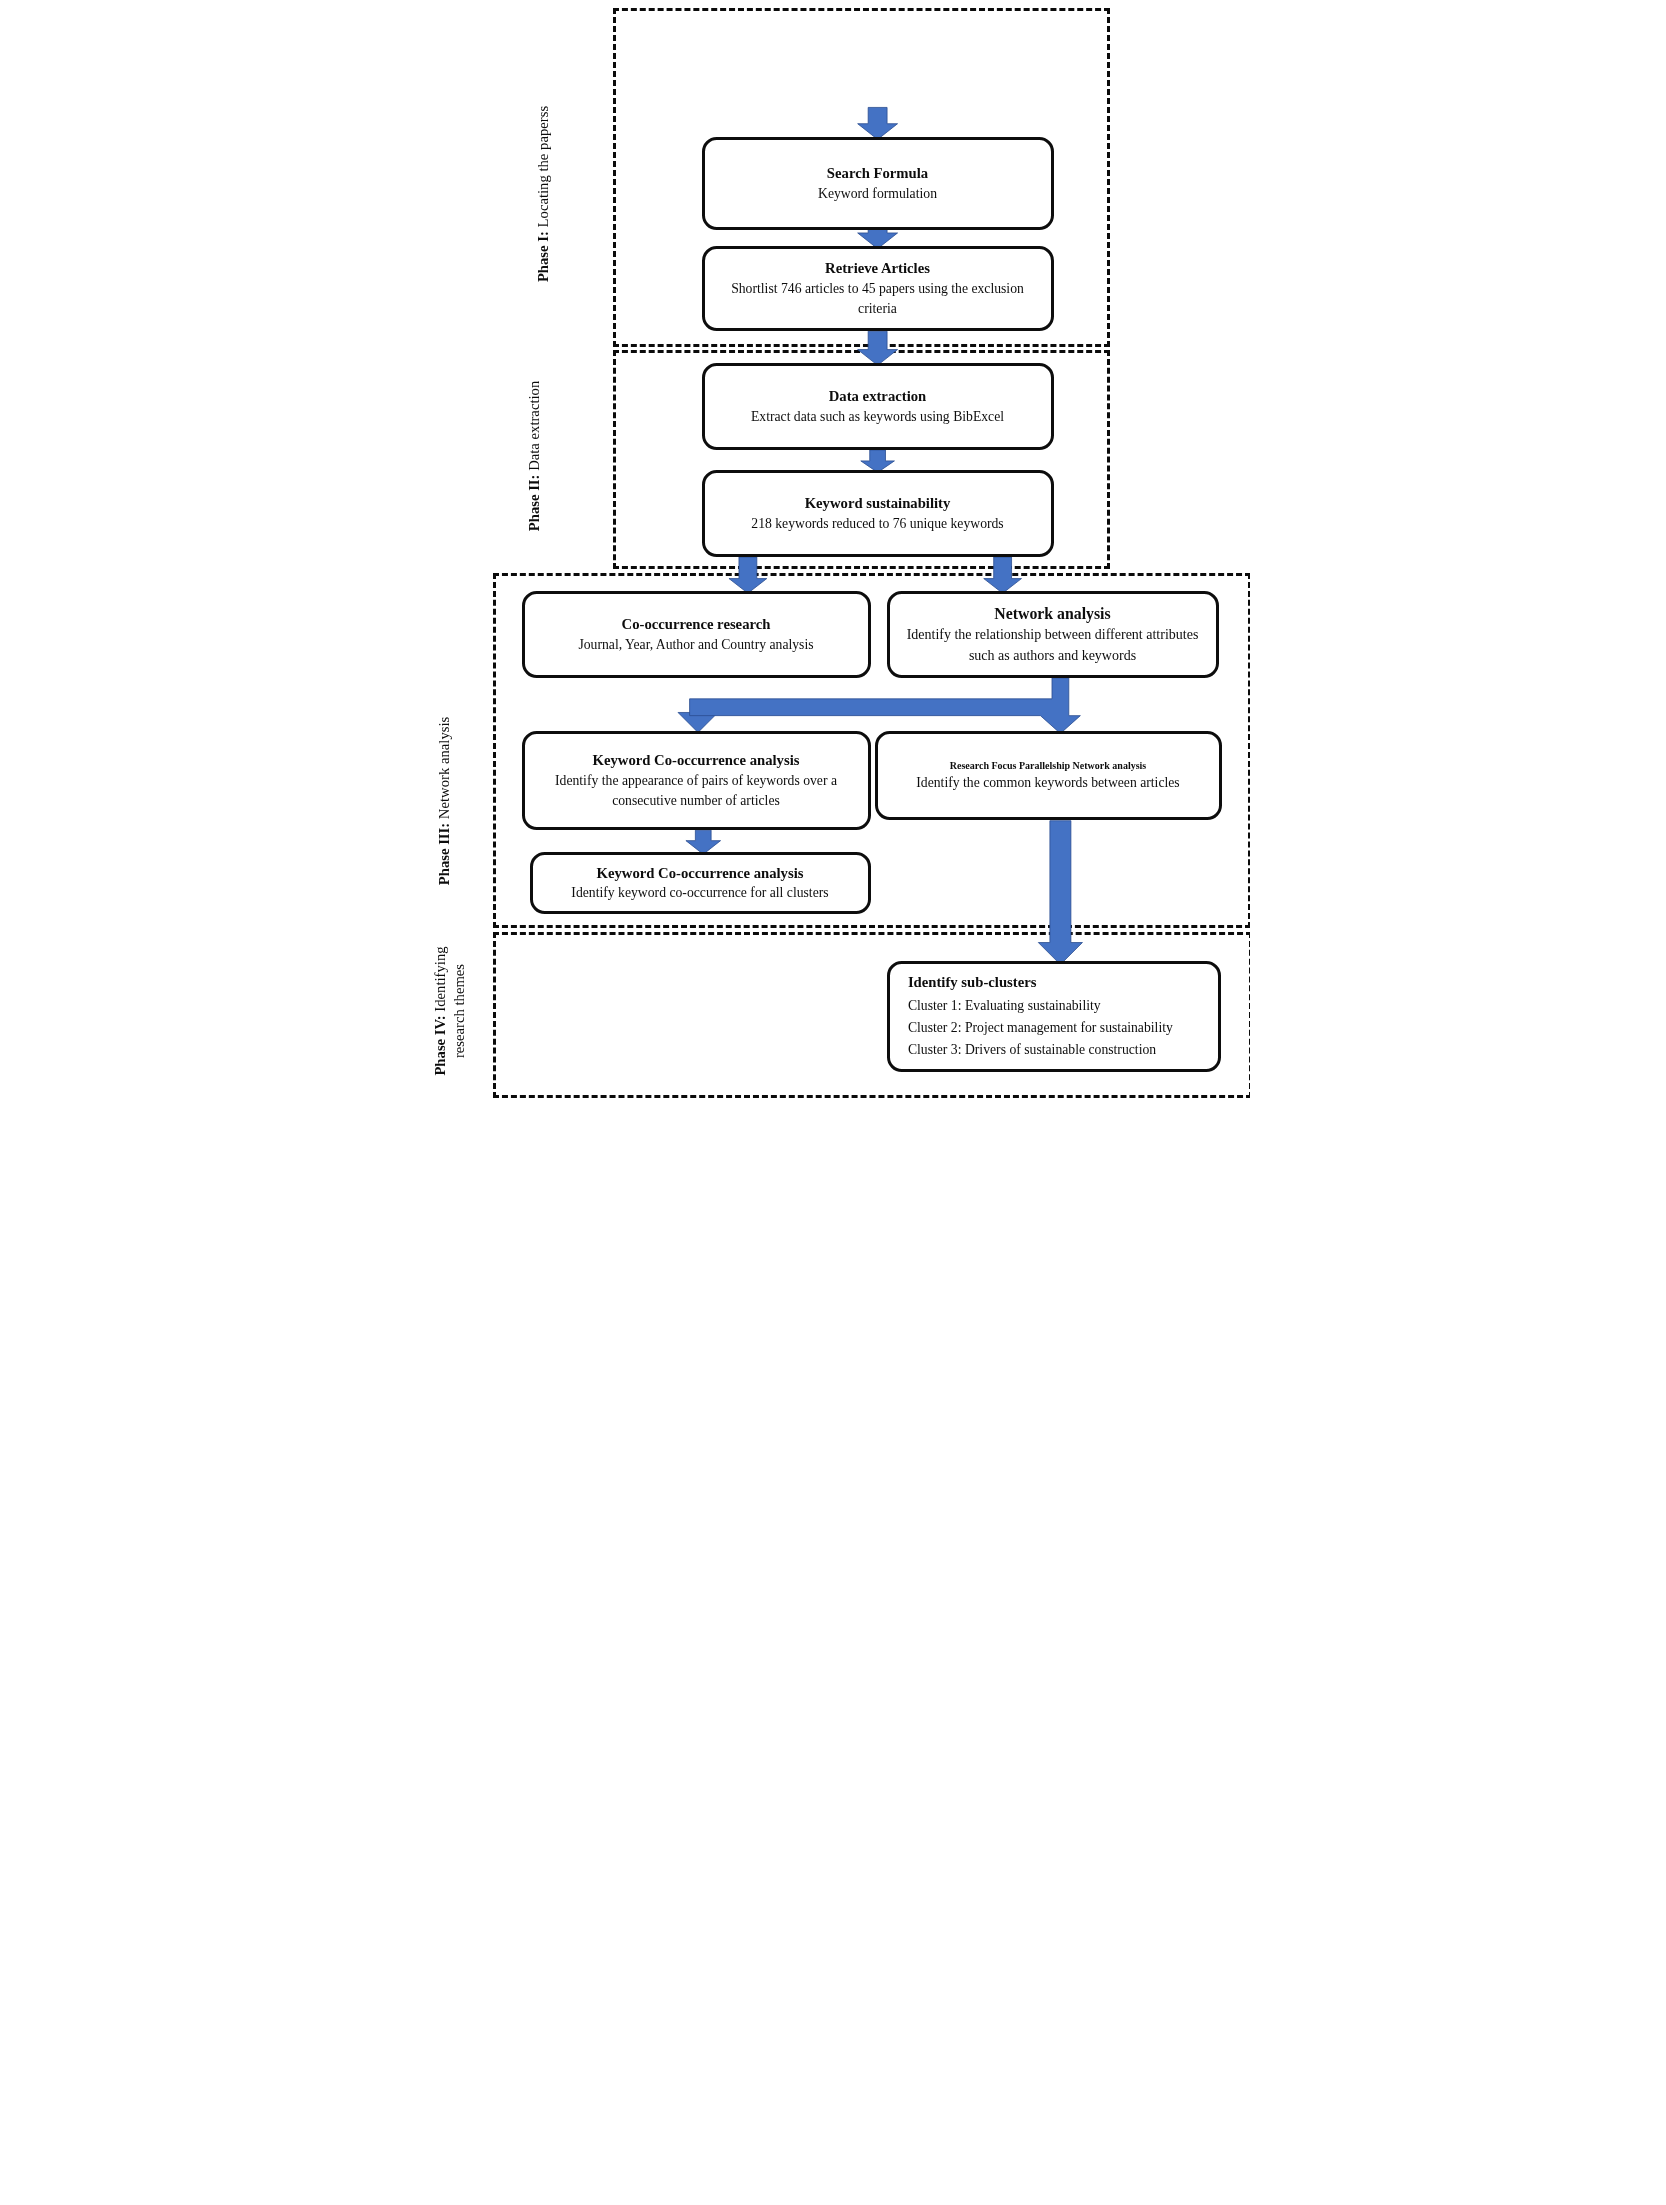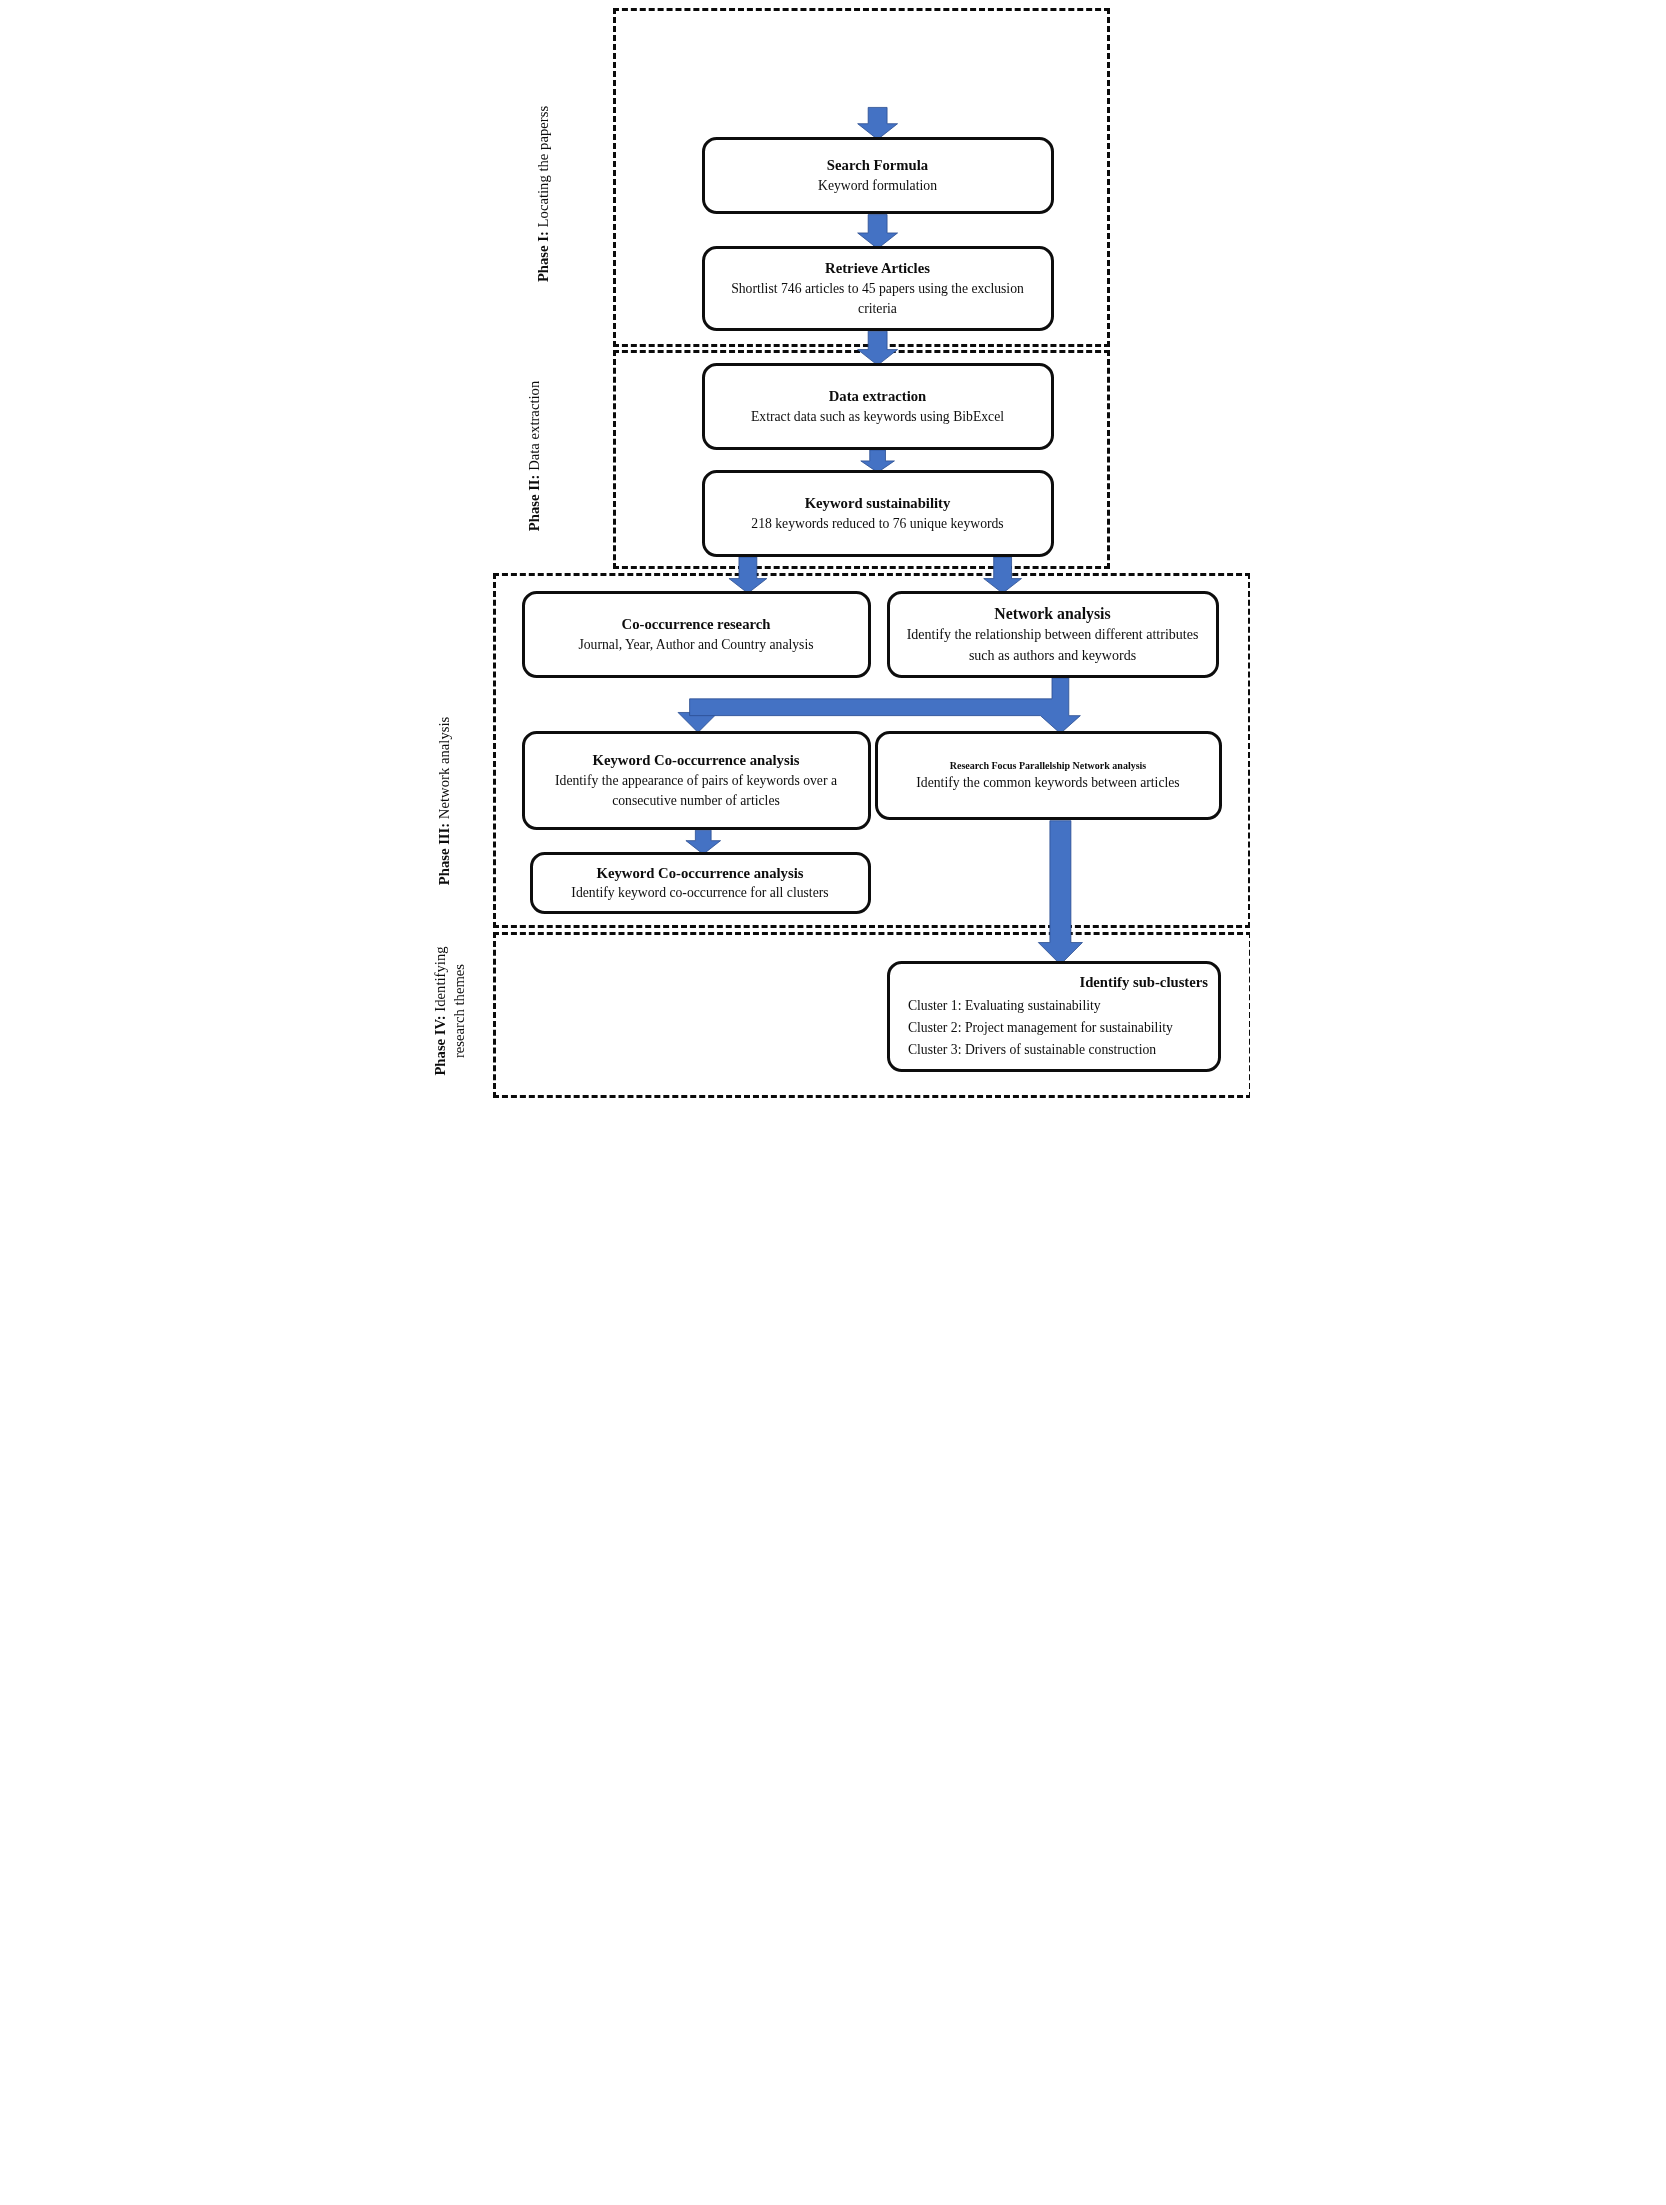--- a/index.html
+++ b/index.html
@@ -51,39 +51,39 @@
     flex-direction:column;
     align-items:center;
     justify-content:center;
     text-align:center;
     z-index:4;
     padding:3.2px 5.3px;
   }
   .node .title{font-weight:bold;font-size:14.7px;line-height:1.4;}
   .node .subtitle{font-size:13.7px;line-height:1.45;}
   #box-locating           {left:285px;top:24px;  width:352px;height:83px;}
-  #box-search-formula     {left:285px;top:137px; width:352px;height:77px;}
+  #box-search-formula     {left:285px;top:137px; width:352px;height:93px;}
   #box-retrieve           {left:285px;top:246px; width:352px;height:85px;}
   #box-data-extraction    {left:285px;top:363px; width:352px;height:87px;}
   #box-keyword-standard   {left:285px;top:470px; width:352px;height:87px;}
   #box-cooccurrence       {left:105px;top:591px;width:349px;height:87px;}
   #box-network            {left:470px;top:591px;width:332px;height:87px;}
   #box-keyword-cooc       {left:105px;top:731px;width:349px;height:99px;}
   #box-research-focus     {left:458px;top:731px;width:347px;height:89px;}
   #box-keyword-cooc-clust {left:113px;top:852px;width:341px;height:62px;}
   #box-subclusters        {left:470px;top:961px;width:334px;height:111px;}
 
   #box-network .title{font-size:15.8px;}
   #box-network .subtitle{font-size:14px;max-width:294px;}
   #box-research-focus .title{font-size:10px;}
   #box-retrieve .subtitle{max-width:297px;}
   #box-keyword-cooc .subtitle{max-width:305px;}
 
   #box-subclusters{align-items:stretch;padding:5.3px 9.5px 5.3px 18.4px;}
-  #box-subclusters .title{text-align:right;margin-bottom:2.1px;}
+  #box-subclusters .title{text-align:left;margin-bottom:2.1px;}
   .cluster-line{font-size:13.7px;line-height:1.62;text-align:left;}
   .cluster-line b{font-weight:normal;}
 </style>
 </head>
 <body>
 
 <div class="stage">
 
   <div class="phase-frame" id="frame-p1"></div>
   <div class="phase-frame" id="frame-p2"></div>

